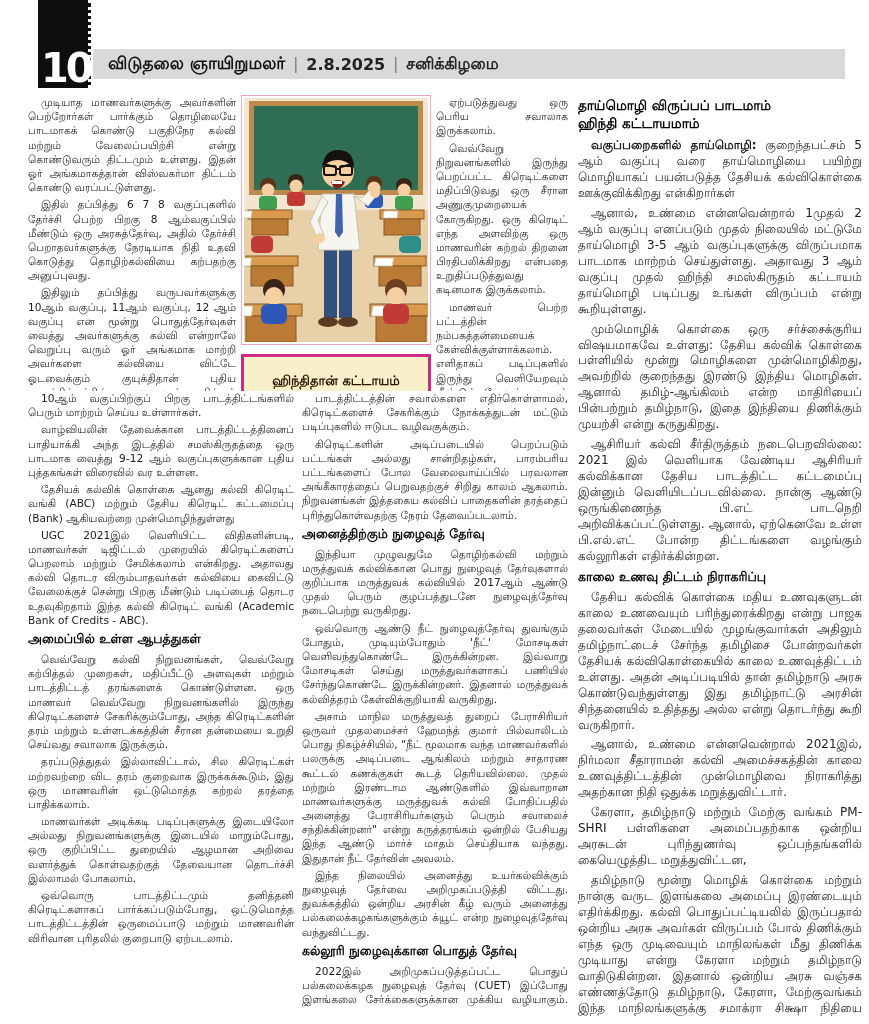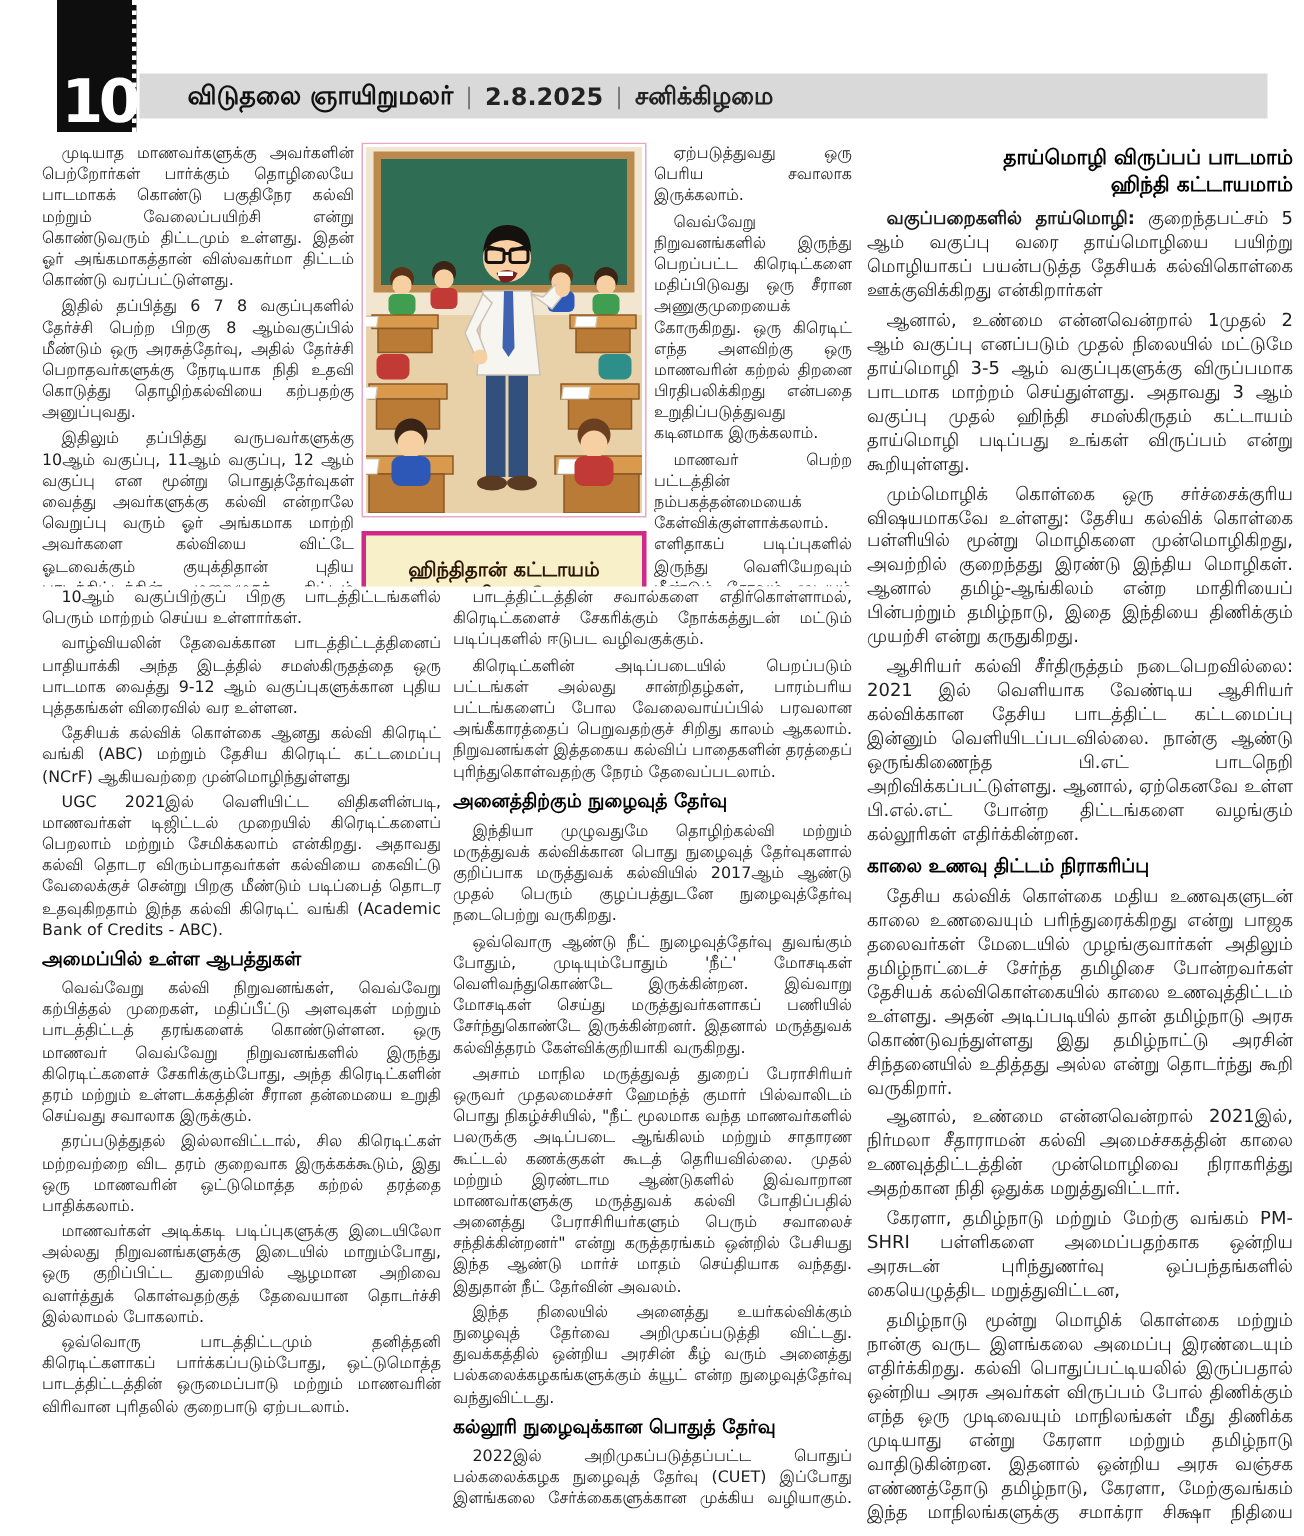--- a/index.html
+++ b/index.html
@@ -4,40 +4,40 @@
 <style>
   html,body{margin:0;padding:0;background:#ffffff;}
   .page{position:relative;width:869px;height:1024px;background:#ffffff;overflow:hidden;
         font-family:"DejaVu Sans",sans-serif;color:#1c1c1c;}
   
   .black-bar{position:absolute;left:38px;top:0;width:50px;height:88px;background:#0e0e0e;
              border-right:3px dotted #ffffff;}
   .page-num{position:absolute;bottom:0px;left:3px;color:#ffffff;font-weight:bold;
             font-size:40px;line-height:1;letter-spacing:-3px;}
   .masthead{position:absolute;left:93px;top:49px;width:752px;height:30px;background:#d9d9d9;
-            display:flex;align-items:center;padding-left:32px;box-sizing:border-box;}
+            display:flex;align-items:center;padding-left:15px;box-sizing:border-box;}
   .mh-title{font-weight:bold;font-size:17px;color:#111;}
   .mh-sep{margin:0 8px;color:#777;font-size:15px;}
   .mh-date,.mh-day{font-size:16px;color:#222;font-weight:bold;}
   
   .content{position:absolute;left:28px;top:95px;width:834px;height:922px;display:flex;}
   .left-block{width:540px;flex:none;}
   .top-row{display:flex;height:296px;overflow:hidden;}
   .colA-narrow{width:208px;flex:none;overflow:hidden;}
   .figure-col{width:190px;flex:none;margin:0 5px;}
   .colB-narrow{width:132px;flex:none;overflow:hidden;}
   .bottom-row{display:flex;margin-top:0;height:616px;overflow:hidden;}
   .colA-wide{width:266px;flex:none;margin-right:8px;overflow:hidden;}
   .colB-wide{width:266px;flex:none;overflow:hidden;}
   .right-col{width:284px;flex:none;margin-left:10px;height:922px;overflow:hidden;}
   
   p.np{margin:0 0 3px 0;text-indent:13px;text-align:justify;font-size:10.6px;line-height:1.34;}
   .right-col p.np{font-size:12px;line-height:1.33;margin-bottom:4px;}
   .sec-head{font-weight:bold;font-size:12.5px;margin:4px 0 4px 0;color:#000;}
-  .right-head{font-weight:bold;text-align:right;font-size:13.5px;line-height:1.3;margin:2px 0 6px 0;color:#000;}
+  .right-head{font-weight:bold;text-align:left;font-size:13.5px;line-height:1.3;margin:2px 0 6px 0;color:#000;}
   .lead-label{font-weight:bold;}
   
   .cartoon-frame{border:1px solid #e9a6c6;background:#fff;padding:2px;}
   .cartoon-frame svg{display:block;}
   .caption-box{margin-top:9px;border:3px solid #cf2a87;background:#f8f0c9;color:#2b1503;
                font-weight:bold;font-size:13px;text-align:center;padding:16px 2px;}
 </style>
 </head>
 <body>
 
@@ -159,21 +159,21 @@
           <p class="np">ஏற்படுத்துவது ஒரு பெரிய சவாலாக இருக்கலாம்.</p>
           <p class="np">வெவ்வேறு நிறுவனங்களில் இருந்து பெறப்பட்ட கிரெடிட்களை மதிப்பிடுவது ஒரு சீரான அணுகுமுறையைக் கோருகிறது. ஒரு கிரெடிட் எந்த அளவிற்கு ஒரு மாணவரின் கற்றல் திறனை பிரதிபலிக்கிறது என்பதை உறுதிப்படுத்துவது கடினமாக இருக்கலாம்.</p>
           <p class="np">மாணவர் பெற்ற பட்டத்தின் நம்பகத்தன்மையைக் கேள்விக்குள்ளாக்கலாம். எளிதாகப் படிப்புகளில் இருந்து வெளியேறவும் மீண்டும் சேரவும் முடியும் என்ற அம்சம், மாணவர்களிடையே பொறுப்புணர்ச்சியைக் குறைக்கலாம். ஒரு</p>
         </div>
       </div>
 
       <div class="bottom-row">
         <div class="colA-wide">
           <p class="np">10ஆம் வகுப்பிற்குப் பிறகு பாடத்திட்டங்களில் பெரும் மாற்றம் செய்ய உள்ளார்கள்.</p>
           <p class="np">வாழ்வியலின் தேவைக்கான பாடத்திட்டத்தினைப் பாதியாக்கி அந்த இடத்தில் சமஸ்கிருதத்தை ஒரு பாடமாக வைத்து 9-12 ஆம் வகுப்புகளுக்கான புதிய புத்தகங்கள் விரைவில் வர உள்ளன.</p>
-          <p class="np">தேசியக் கல்விக் கொள்கை ஆனது கல்வி கிரெடிட் வங்கி (ABC) மற்றும் தேசிய கிரெடிட் கட்டமைப்பு (NCrF) ஆகியவற்றை முன்மொழிந்துள்ளது</p>
+          <p class="np">தேசியக் கல்விக் கொள்கை ஆனது கல்வி கிரெடிட் வங்கி (ABC) மற்றும் தேசிய கிரெடிட் கட்டமைப்பு (Bank) ஆகியவற்றை முன்மொழிந்துள்ளது</p>
           <p class="np">UGC 2021இல் வெளியிட்ட விதிகளின்படி, மாணவர்கள் டிஜிட்டல் முறையில் கிரெடிட்களைப் பெறலாம் மற்றும் சேமிக்கலாம் என்கிறது. அதாவது கல்வி தொடர விரும்பாதவர்கள் கல்வியை கைவிட்டு வேலைக்குச் சென்று பிறகு மீண்டும் படிப்பைத் தொடர உதவுகிறதாம் இந்த கல்வி கிரெடிட் வங்கி (Academic Bank of Credits - ABC).</p>
           <div class="sec-head">அமைப்பில் உள்ள ஆபத்துகள்</div>
           <p class="np">வெவ்வேறு கல்வி நிறுவனங்கள், வெவ்வேறு கற்பித்தல் முறைகள், மதிப்பீட்டு அளவுகள் மற்றும் பாடத்திட்டத் தரங்களைக் கொண்டுள்ளன. ஒரு மாணவர் வெவ்வேறு நிறுவனங்களில் இருந்து கிரெடிட்களைச் சேகரிக்கும்போது, அந்த கிரெடிட்களின் தரம் மற்றும் உள்ளடக்கத்தின் சீரான தன்மையை உறுதி செய்வது சவாலாக இருக்கும்.</p>
           <p class="np">தரப்படுத்துதல் இல்லாவிட்டால், சில கிரெடிட்கள் மற்றவற்றை விட தரம் குறைவாக இருக்கக்கூடும், இது ஒரு மாணவரின் ஒட்டுமொத்த கற்றல் தரத்தை பாதிக்கலாம்.</p>
           <p class="np">மாணவர்கள் அடிக்கடி படிப்புகளுக்கு இடையிலோ அல்லது நிறுவனங்களுக்கு இடையில் மாறும்போது, ஒரு குறிப்பிட்ட துறையில் ஆழமான அறிவை வளர்த்துக் கொள்வதற்குத் தேவையான தொடர்ச்சி இல்லாமல் போகலாம்.</p>
           <p class="np">ஒவ்வொரு பாடத்திட்டமும் தனித்தனி கிரெடிட்களாகப் பார்க்கப்படும்போது, ஒட்டுமொத்த பாடத்திட்டத்தின் ஒருமைப்பாடு மற்றும் மாணவரின் விரிவான புரிதலில் குறைபாடு ஏற்படலாம்.</p>
 
         </div>
         <div class="colB-wide">
           <p class="np">பாடத்திட்டத்தின் சவால்களை எதிர்கொள்ளாமல், கிரெடிட்களைச் சேகரிக்கும் நோக்கத்துடன் மட்டும் படிப்புகளில் ஈடுபட வழிவகுக்கும்.</p>

